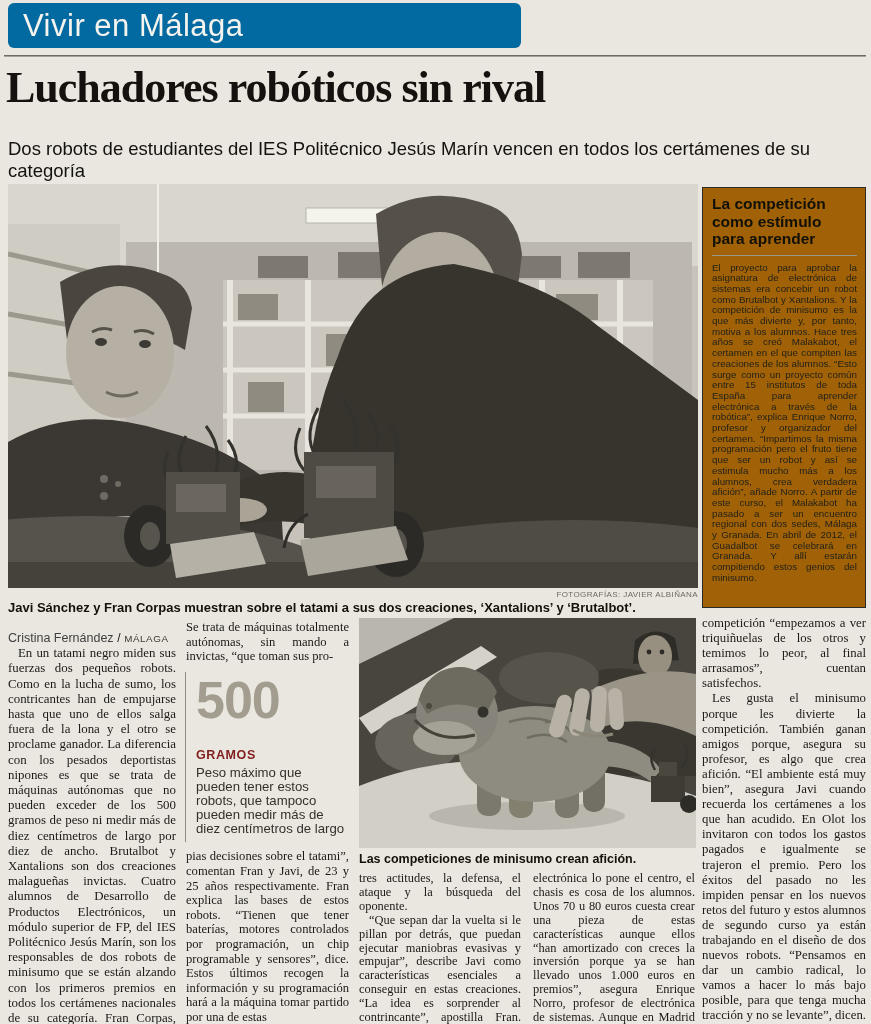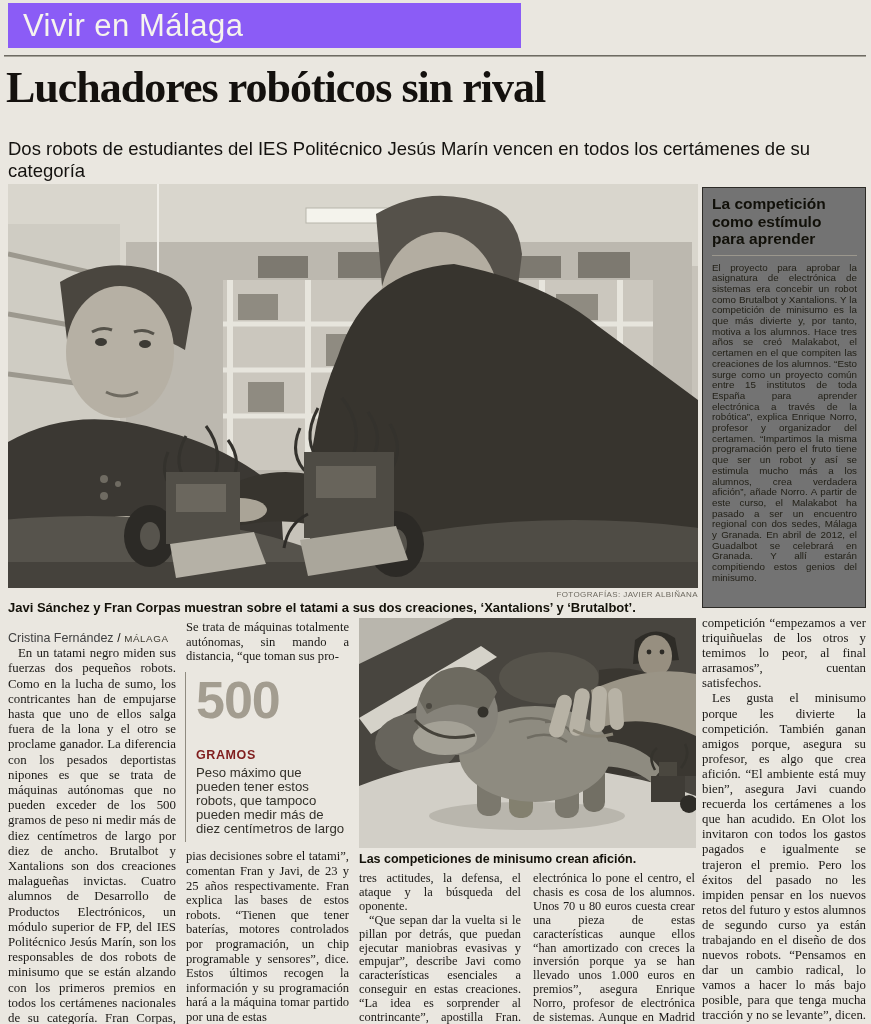--- a/index.html
+++ b/index.html
@@ -5,24 +5,25 @@
   html,body{margin:0;padding:0;}
   body{
     width:871px;height:1024px;position:relative;overflow:hidden;
     background:#eae7e0;
     font-family:"Liberation Serif",serif;
     color:#1b1916;
   }
   
   .kicker{
     position:absolute;left:8px;top:3px;width:513px;height:45px;
-    background:#8b5cf6;color:#f6f4ee;
+    background:#0369a1;color:#f6f4ee;
     font-family:"Liberation Sans",sans-serif;font-size:31px;font-weight:400;
     line-height:45px;padding-left:15px;box-sizing:border-box;
     letter-spacing:.5px;
+    border-radius:6px;
   }
   .top-rule{position:absolute;left:4px;top:55px;width:862px;height:0;
     border-top:1px solid #6e6b63;border-bottom:1px solid #a5a298;}
   .headline{
     position:absolute;left:6px;top:62px;width:860px;
     font-family:"Liberation Serif",serif;font-weight:700;
     font-size:44px;letter-spacing:-1px;color:#14110e;
   }
   .subhead{
     position:absolute;left:8px;top:138px;width:860px;
@@ -38,21 +39,21 @@
     letter-spacing:.4px;
   }
   .caption1{
     position:absolute;left:8px;top:600px;width:690px;
     font-family:"Liberation Sans",sans-serif;font-size:13px;font-weight:700;color:#131109;
   }
   
   .sidebar{
     position:absolute;left:702px;top:187px;width:164px;height:421px;
     border:1.4px solid #2d2b27;box-sizing:border-box;
-    padding:7px 8px 24px 9px;background:#737373;
+    padding:7px 8px 24px 9px;background:#a16207;
   }
   .sidebar-title{
     font-family:"Liberation Sans",sans-serif;font-weight:700;
     font-size:15.5px;line-height:17.5px;color:#111009;margin:0 0 7px 0;
   }
   .sidebar-rule{border:none;border-top:1px solid #9b978d;margin:0 0 7px 0;}
   .sidebar-body{
     font-family:"Liberation Sans",sans-serif;font-size:9.8px;line-height:10.7px;
     color:#232118;text-align:justify;margin:0;
   }
@@ -203,21 +204,21 @@
 <div class="col" id="col1">
   <p class="byline">
     <span class="author">Cristina Fernández</span>
     <span class="sep">/</span>
     <span class="place">MÁLAGA</span>
   </p>
   <p>En un tatami negro miden sus fuerzas dos pequeños robots. Como en la lucha de sumo, los contricantes han de empujarse hasta que uno de ellos salga fuera de la lona y el otro se proclame ganador. La diferencia con los pesados deportistas nipones es que se trata de máquinas autónomas que no pueden exceder de los 500 gramos de peso ni medir más de diez centímetros de largo por diez de ancho. Brutalbot y Xantalions son dos creaciones malagueñas invictas. Cuatro alumnos de Desarrollo de Productos Electrónicos, un módulo superior de FP, del IES Politécnico Jesús Marín, son los responsables de dos robots de minisumo que se están alzando con los primeros premios en todos los certámenes nacionales de su categoría. Fran Corpas, Javi Sánchez, Juan Pedro Rodríguez y Rafael Rodríguez diseñaron estas piezas para la asignatura de electrónica de sistemas.</p>
 </div>
 
 <div class="col" id="col2">
-  <p>Se trata de máquinas totalmente autónomas, sin mando a distancia, “que toman sus pro-</p>
+  <p>Se trata de máquinas totalmente autónomas, sin mando a invictas, “que toman sus pro-</p>
   <div class="statbox">
     <div class="stat-value">500</div>
     <div class="stat-unit">GRAMOS</div>
     <div class="stat-desc">Peso máximo que pueden tener estos robots, que tampoco pueden medir más de diez centímetros de largo</div>
   </div>
   <p>pias decisiones sobre el tatami”, comentan Fran y Javi, de 23 y 25 años respectivamente. Fran explica las bases de estos robots. “Tienen que tener baterías, motores controlados por programación, un chip programable y sensores”, dice. Estos últimos recogen la información y su programación hará a la máquina tomar partido por una de estas</p>
 </div>
 
 <div class="photo2-block">
   <div class="photo2">

